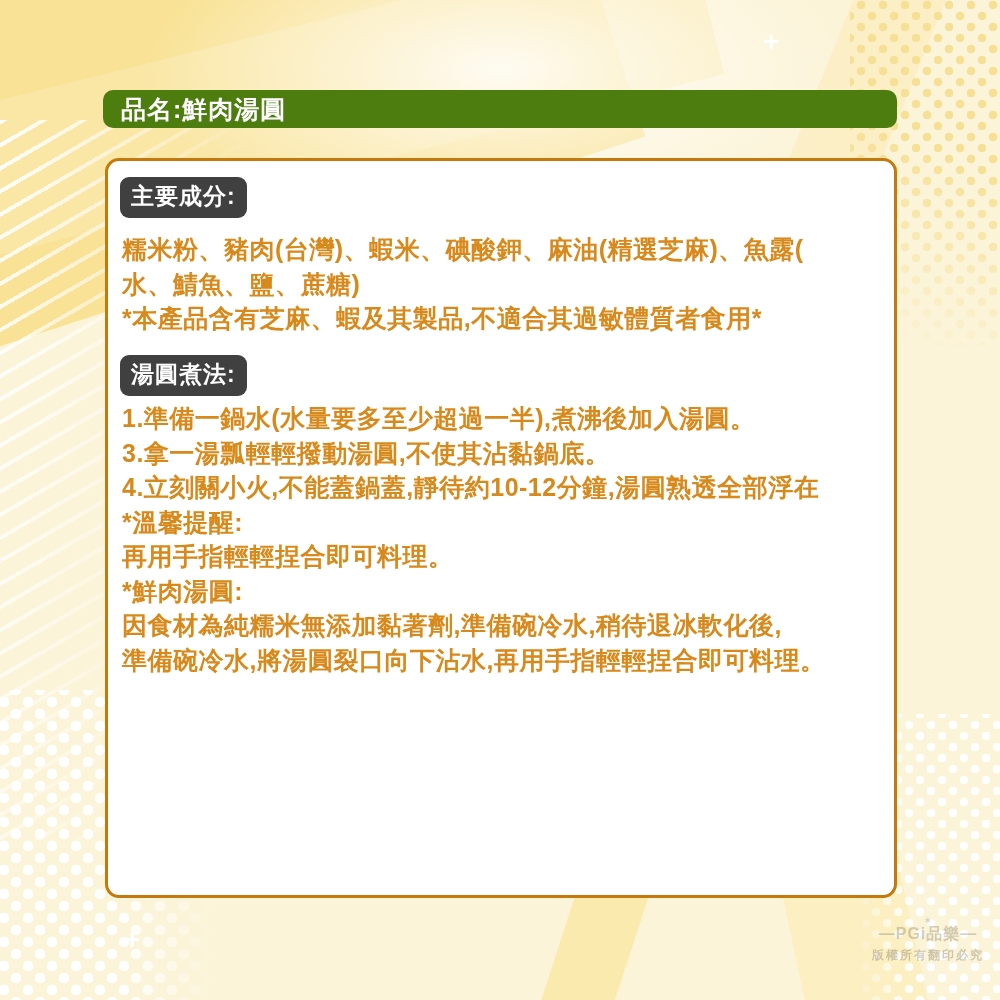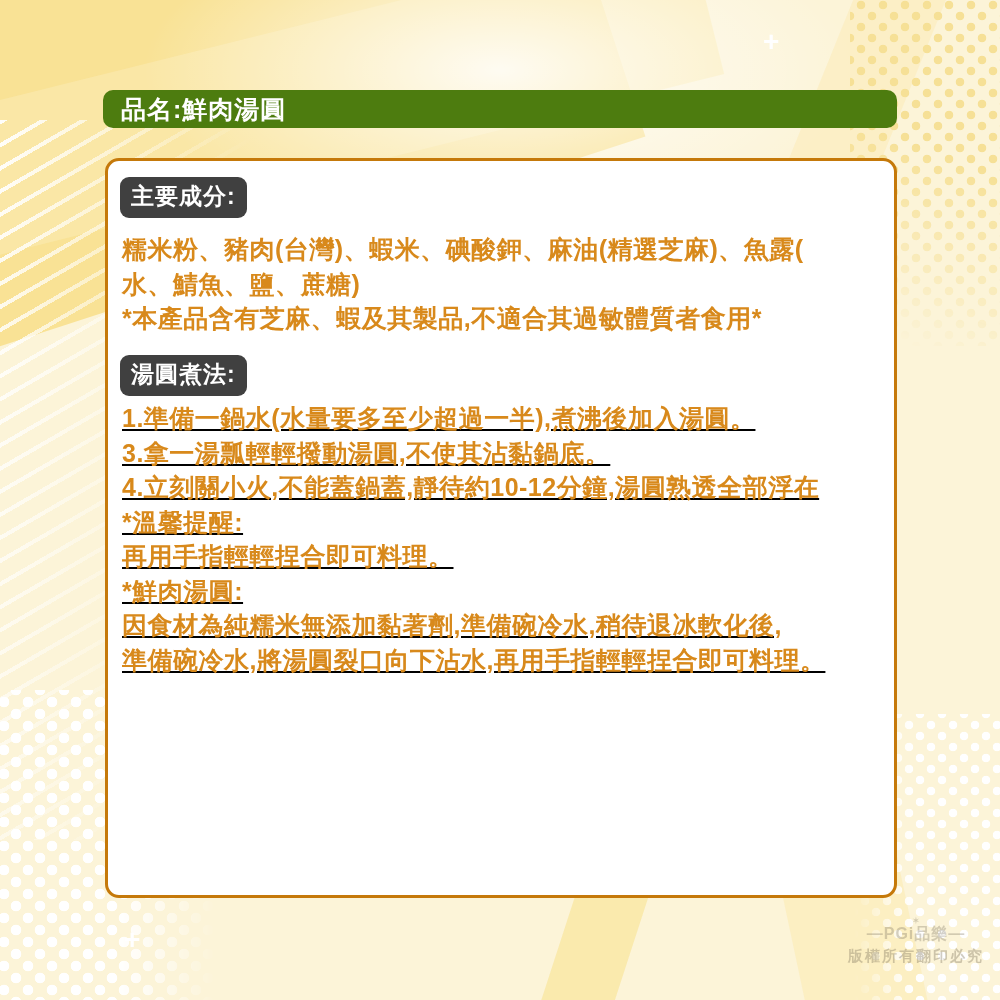--- a/index.html
+++ b/index.html
@@ -55,28 +55,28 @@
   .title-text{color:#FFFFFF;font-weight:bold;font-size:25px;padding-left:18px;letter-spacing:1px;}
   
   .card{position:absolute;left:105px;top:158px;width:792px;height:740px;z-index:2;
     background:#FFFFFF;border:3px solid #C5790A;border-radius:14px;box-sizing:border-box;}
   .badge{position:absolute;left:12px;background:#404040;color:#FFFFFF;font-weight:bold;
     font-size:23px;padding:4px 11px 6px 11px;border-radius:9px;letter-spacing:1px;}
   .badge-1{top:16px;}
   .badge-2{top:194px;}
   .lines{position:absolute;left:14px;right:10px;}
   .lines-1{top:71px;}
-  .lines-2{top:240px;text-decoration:underline;}
+  .lines-2{top:240px;}
   .textline{color:#D8891B;font-weight:bold;font-size:25px;line-height:34.5px;
     white-space:nowrap;letter-spacing:0.5px;}
   
   .watermark{position:absolute;right:16px;top:918px;z-index:3;text-align:center;}
   .wm-logo{font-size:16px;font-weight:bold;letter-spacing:1px;color:rgba(130,120,100,0.34);}
   .wm-sparkle{font-size:10px;color:rgba(130,120,100,0.34);line-height:6px;}
-  .wm-notice{font-size:15px;font-weight:bold;letter-spacing:2px;color:rgba(130,118,95,0.38);margin-top:2px;text-align:center;}
+  .wm-notice{font-size:12px;font-weight:bold;letter-spacing:2px;color:rgba(130,118,95,0.38);margin-top:2px;text-align:center;}
 </style>
 </head>
 <body>
 
 <div class="stage">
 
   <div class="band-tl"></div>
   <div class="band-tl2"></div>
   <div class="glow-top"></div>
   <div class="beam-tr"></div>

